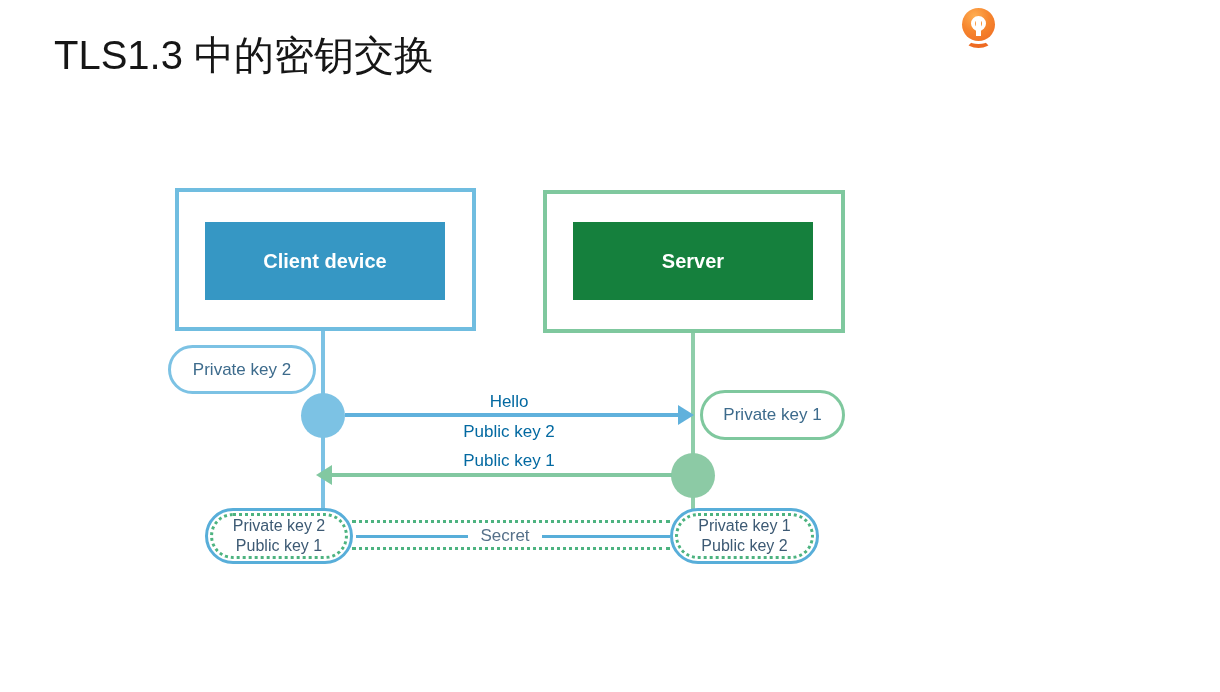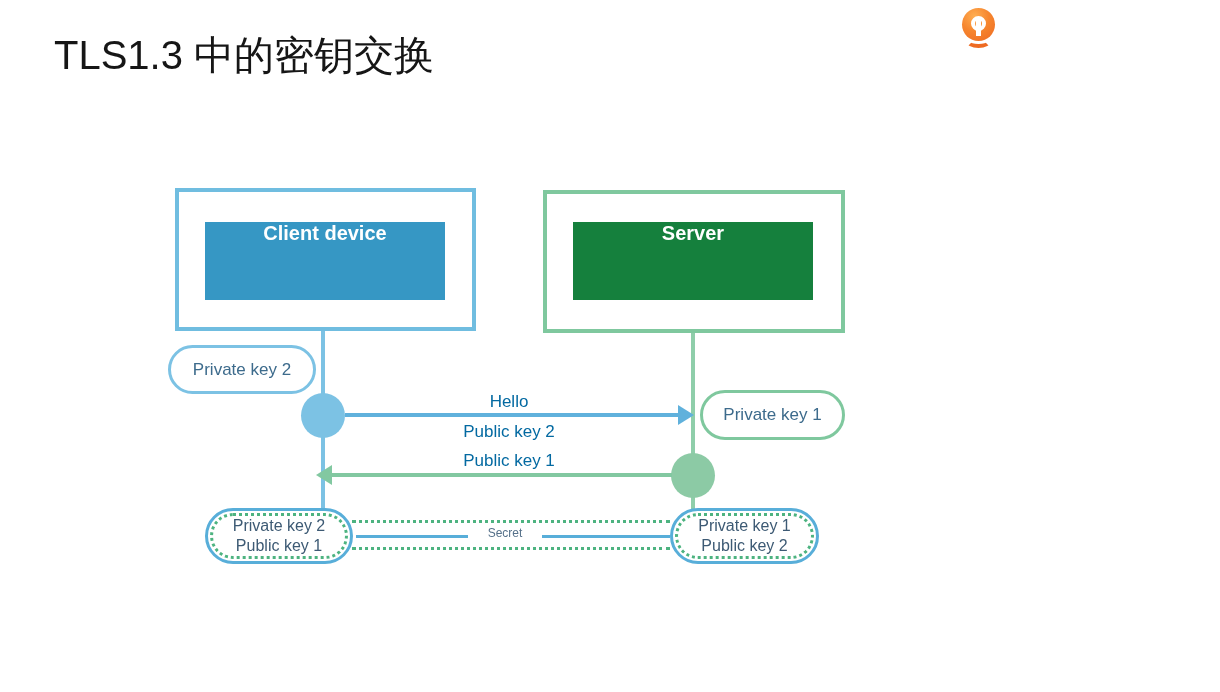--- a/index.html
+++ b/index.html
@@ -35,21 +35,21 @@
     border:4px solid transparent; border-bottom-color:#EE6A21; border-radius:50%;
   }
   .logo-text { font-size:28px; font-weight:700; color:#55565A; letter-spacing:1px; white-space:nowrap; }
 
   
   .client-outer { left:175px; top:188px; width:301px; height:143px; border:4px solid #70BDE0; background:#ffffff; }
   .server-outer { left:543px; top:190px; width:302px; height:143px; border:4px solid #7FC89E; background:#ffffff; }
 
   
   .fill-box {
-    display:flex; justify-content:center;
+    display:flex; align-items:center; justify-content:center;
     color:#ffffff; font-weight:700; font-size:20px;
   }
   .client-fill { left:205px; top:222px; width:240px; height:78px; background:#3697C4; }
   .server-fill { left:573px; top:222px; width:240px; height:78px; background:#15803d; }
 
   
   .vline-client { left:321px; top:331px; width:4px; height:180px; background:#7CC2E4; }
   .vline-server { left:691px; top:333px; width:4px; height:178px; background:#8FCEAA; }
 
   
@@ -99,21 +99,21 @@
 
   
   .dotted-line { height:0; border-top:3px dotted #4DB380; }
   .dotted-top    { left:352px; top:520px; width:318px; }
   .dotted-bottom { left:352px; top:547px; width:318px; }
   .secret-line { height:3px; background:#58AED9; }
   .secret-line-left  { left:356px; top:535px; width:112px; }
   .secret-line-right { left:542px; top:535px; width:128px; }
   .secret-label {
     left:468px; top:526px; width:74px; text-align:center;
-    color:#56718A; font-size:12px; white-space:nowrap;
+    color:#56718A; font-size:17px; white-space:nowrap;
   }
 </style>
 </head>
 <body>
 
 <div class="slide">
 
   <h1 class="title">TLS1.3 中的密钥交换</h1>
 
   <div class="logo">

